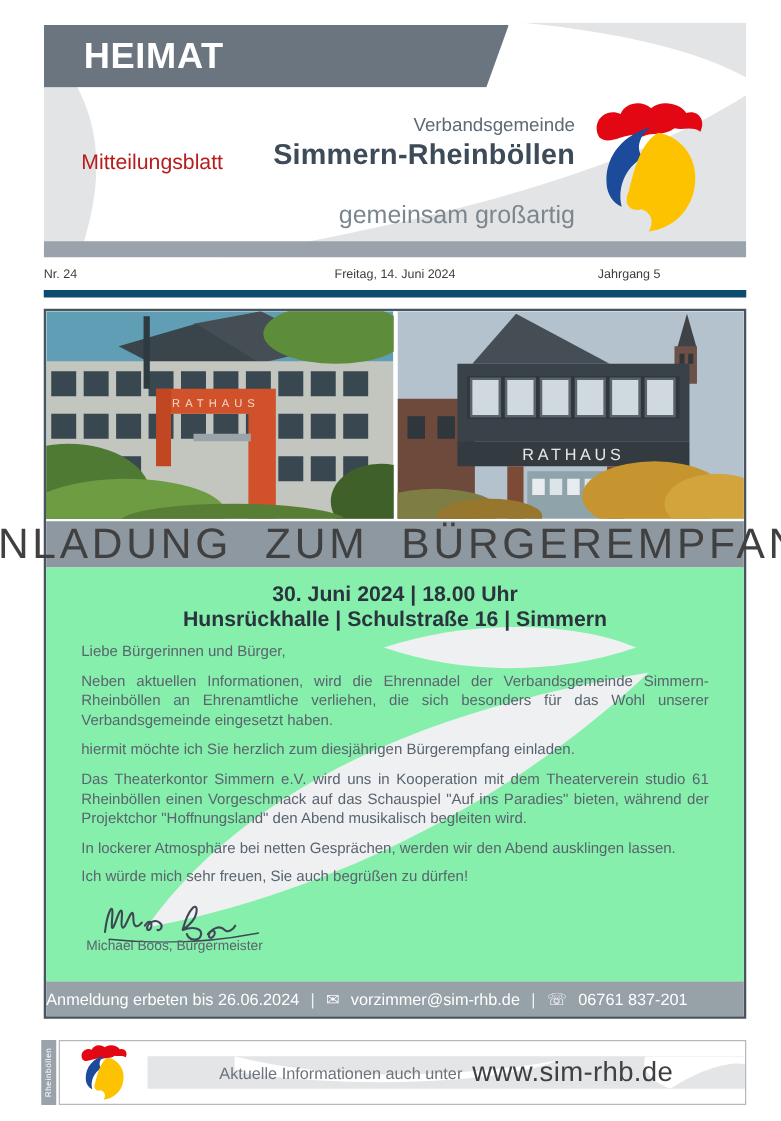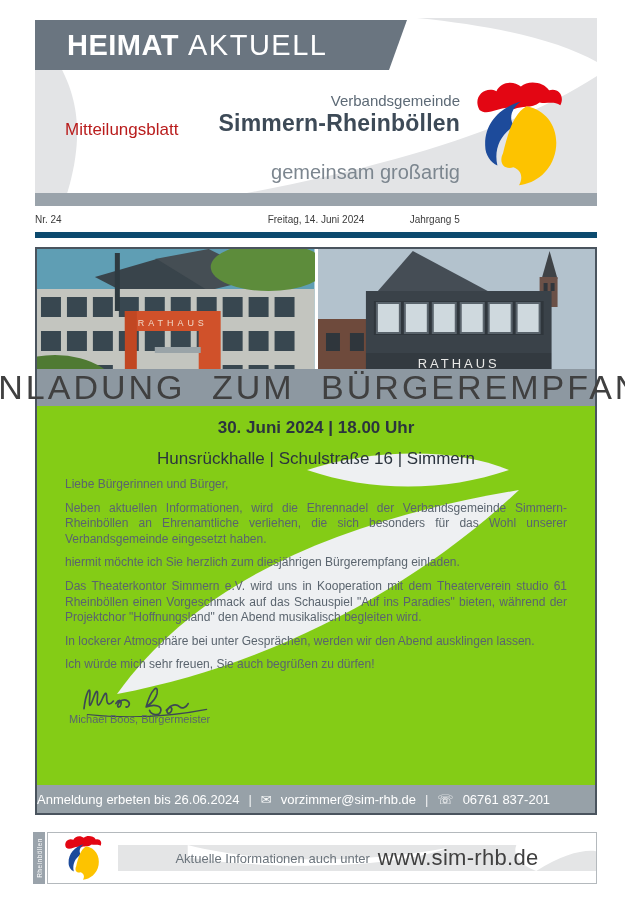--- a/index.html
+++ b/index.html
@@ -20,33 +20,33 @@
   .vg2{font-size:23px;font-weight:700;color:#3d4a57;margin-top:1px;letter-spacing:.2px;}
   .vg3{font-size:20px;color:#7c868f;margin-top:24px;}
   .lion-large{position:absolute;right:30px;top:62px;width:96px;height:108px;}
   .header-strip{position:absolute;left:0;bottom:0;width:100%;height:13px;background:#9aa3ab;}
 
   
   .issue-bar{position:absolute;left:35px;top:214px;width:562px;display:flex;
              font-size:10px;color:#3c3c3c;padding-bottom:7px;border-bottom:6px solid #0c4a6e;box-sizing:border-box;}
   .issue-bar span{flex:1;}
   .issue-center{text-align:center;}
-  .issue-right{text-align:left;}
+  .issue-right{text-align:center;}
 
   
   .content-box{position:absolute;left:35px;top:247px;width:562px;height:568px;border:2px solid #4a545e;
                box-sizing:border-box;background:#fff;display:flex;flex-direction:column;}
-  .photos{display:flex;gap:3px;height:120px;background:#fff;}
+  .photos{display:flex;gap:3px;height:168px;background:#fff;}
   .photo{flex:1;height:166px;display:block;}
   .banner{height:37px;background:#8d98a1;color:#404040;display:flex;align-items:center;justify-content:center;
           font-size:34px;font-weight:300;letter-spacing:3px;word-spacing:14px;white-space:nowrap;}
-  .letter{position:relative;flex:1;overflow:hidden;background:#84cc16;}
+  .letter{position:relative;flex:1;overflow:hidden;background:#86efac;}
   .watermark{position:absolute;left:40px;top:26px;width:480px;height:300px;}
   .date-line{position:relative;margin-top:12px;text-align:center;font-size:17px;font-weight:600;color:#2b343e;}
-  .venue-line{position:relative;text-align:center;font-size:17px;font-weight:400;color:#2b343e;margin-top:11px;}
+  .venue-line{position:relative;text-align:center;font-size:17px;font-weight:700;color:#2b343e;margin-top:0;}
   .para{position:relative;margin:8px 28px 0;font-size:12px;line-height:1.3;color:#5a646e;}
   .para.justify{text-align:justify;}
   .signature{position:relative;margin:2px 0 0 30px;width:160px;height:42px;}
   .sig-name{position:relative;margin:-8px 0 0 32px;font-size:11px;color:#5a646e;}
   .reg-bar{height:28px;background:#97a1a8;color:#fff;display:flex;align-items:center;justify-content:flex-start;
            gap:9px;font-size:13px;white-space:nowrap;}
   .reg-bar .sep{opacity:.85;}
   .reg-bar .icon{font-size:13px;opacity:.95;}
 
   
@@ -69,21 +69,20 @@
 <div class="page">
 
   <header class="header">
     <svg class="header-swoosh" viewBox="0 0 562 188">
       <path d="M0 14 C40 58 56 108 28 188 L0 188 Z" fill="#e3e4e6"></path>
       <path d="M562 188 H140 C330 156 472 116 562 58 Z" fill="#e3e4e6"></path>
       <path d="M562 0 H382 C462 8 522 22 562 44 Z" fill="#e3e4e6"></path>
     </svg>
     <div class="band">
       <span class="band-bold">HEIMAT</span>
-      <span class="band-light">AKTUELL</span>
     </div>
     <div class="blatt">Mitteilungsblatt</div>
     <div class="vg-block">
       <div class="vg1">Verbandsgemeinde</div>
       <div class="vg2">Simmern-Rheinböllen</div>
       <div class="vg3">gemeinsam großartig</div>
     </div>
     <svg class="lion-large" viewBox="0 0 100 115">
       <path d="M8 32 C0 18 14 6 26 12 C30 2 44 0 52 7 C60 0 76 2 82 11 C92 8 99 17 94 27 C87 22 79 26 72 24 C63 31 53 27 45 31 C32 25 18 40 8 32 Z" fill="#e30613"></path>
       <path d="M52 23 C30 29 13 46 14 70 C14 80 20 88 27 91 C23 74 30 58 45 49 C38 41 43 29 52 23 Z" fill="#1d4b9b"></path>
@@ -189,21 +188,21 @@
       <svg class="watermark" viewBox="0 0 480 300">
         <path d="M40 262 C120 150 262 88 442 58 C342 152 200 232 40 262 Z" fill="#eef0f2"></path>
         <path d="M230 38 C296 16 380 16 432 38 C368 60 294 60 230 38 Z" fill="#eef0f2"></path>
       </svg>
       <div class="date-line">30. Juni 2024  |  18.00 Uhr</div>
       <div class="venue-line">Hunsrückhalle | Schulstraße 16 | Simmern</div>
       <p class="para">Liebe Bürgerinnen und Bürger,</p>
       <p class="para justify">Neben aktuellen Informationen, wird die Ehrennadel der Verbandsgemeinde Simmern-Rheinböllen an Ehrenamtliche verliehen, die sich besonders für das Wohl unserer Verbandsgemeinde eingesetzt haben.</p>
       <p class="para">hiermit möchte ich Sie herzlich zum diesjährigen Bürgerempfang einladen.</p>
       <p class="para justify">Das Theaterkontor Simmern e.V. wird uns in Kooperation mit dem Theaterverein studio 61 Rheinböllen einen Vorgeschmack auf das Schauspiel "Auf ins Paradies" bieten, während der Projektchor "Hoffnungsland" den Abend musikalisch begleiten wird.</p>
-      <p class="para">In lockerer Atmosphäre bei unter Gesprächen, werden wir den Abend ausklingen lassen.</p>
+      <p class="para">In lockerer Atmosphäre bei netten Gesprächen, werden wir den Abend ausklingen lassen.</p>
       <p class="para">Ich würde mich sehr freuen, Sie auch begrüßen zu dürfen!</p>
       <svg class="signature" viewBox="0 0 170 50">
         <g fill="none" stroke="#3d4854" stroke-width="2" stroke-linecap="round">
           <path d="M10 40 C12 22 18 10 17 24 C16 36 16 42 21 28 C24 19 27 15 26 27 C25 37 27 40 32 28 C35 21 37 19 37 27 C37 35 40 37 45 31"></path>
           <path d="M48 34 C52 28 55 30 54 35 C53 39 50 39 50 36 C52 30 58 28 62 31 C66 34 63 39 60 38"></path>
           <path d="M84 38 C90 16 99 10 97 22 C95 31 88 35 84 38 C95 34 104 37 101 44 C99 49 90 48 88 42"></path>
           <path d="M108 42 C112 37 116 38 114 43 C112 47 108 46 109 42 C113 35 120 34 124 38 C127 41 132 38 134 34"></path>
           <path d="M14 47 C60 52 110 50 156 41" stroke-width="1.4"></path>
         </g>
       </svg>

